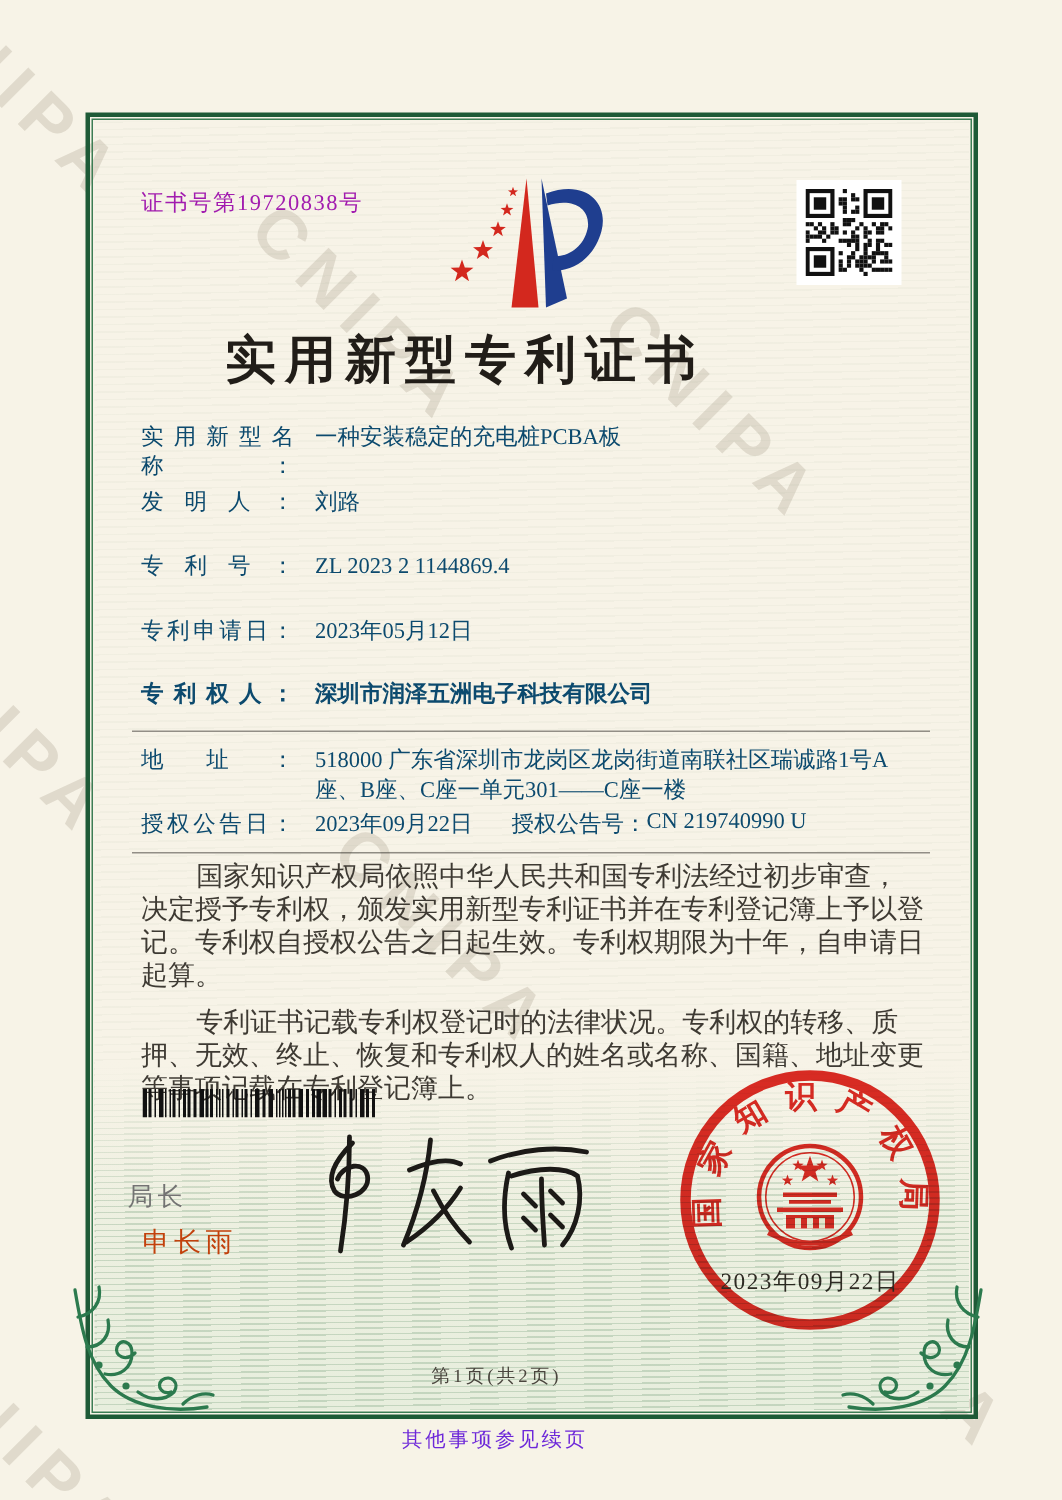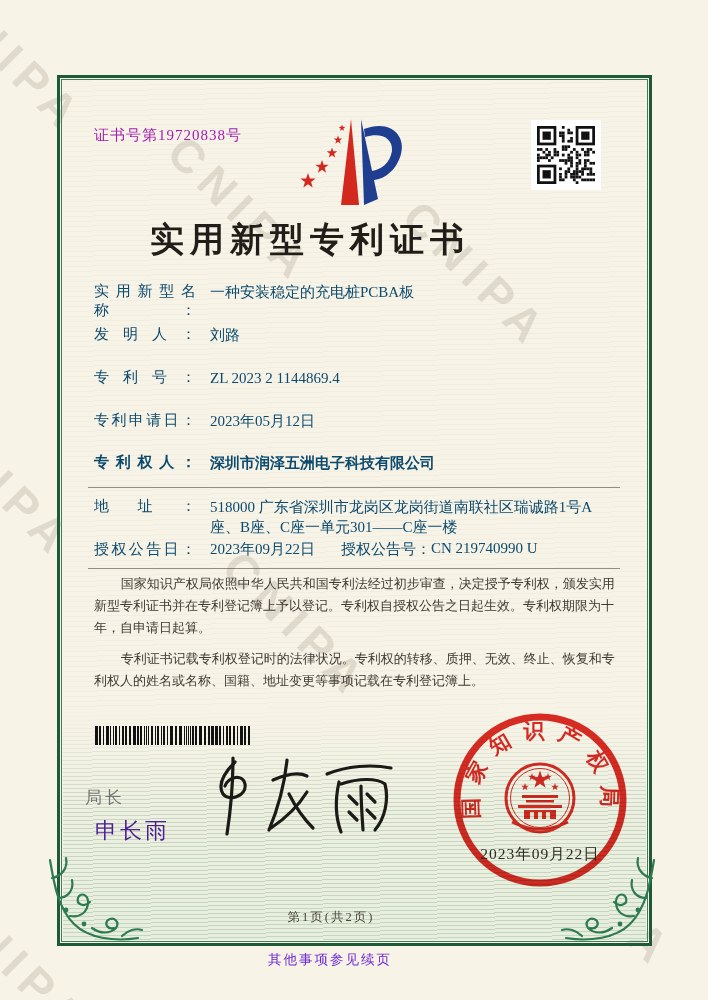--- a/index.html
+++ b/index.html
@@ -39,24 +39,24 @@
   .qr-wrap{left:531px;top:120px;width:70px;height:70px;background:#ffffff;
     display:flex;align-items:center;justify-content:center;}
   .doc-title{left:0;width:620px;top:217px;text-align:center;font-size:34px;
     font-weight:bold;letter-spacing:6px;color:#211d18;}
   .frow{left:94px;font-size:15px;color:#0c4a6e;display:flex;align-items:flex-start;}
   .flabel{display:inline-block;width:102px;text-align:justify;text-align-last:justify;
     flex:0 0 102px;letter-spacing:0;}
   .fvalue{margin-left:14px;width:404px;line-height:20px;}
   .sep{height:1px;background:rgba(45,42,38,0.5);left:88px;width:532px;}
   .grant2{margin-left:26px;}
-  .body-text{left:94px;top:573px;width:522px;font-size:13px;line-height:22px;color:#3e3a33;}
+  .body-text{left:94px;top:573px;width:522px;font-size:18px;line-height:22px;color:#3e3a33;}
   .body-text p{margin:0 0 9px 0;text-indent:2.05em;}
   .director-title{left:85px;top:786px;font-size:17px;color:#737373;letter-spacing:3px;}
-  .director-name{left:95px;top:816px;font-size:22px;color:#4c1d95;letter-spacing:3px;}
+  .director-name{left:95px;top:816px;font-size:18px;color:#c2410c;letter-spacing:3px;}
   .page-info{left:57px;top:909px;width:548px;text-align:center;font-size:12.5px;
     color:#4a463e;letter-spacing:2px;}
   .continuation{left:0;top:951px;width:660px;text-align:center;font-size:13.5px;
     color:#6d28d9;letter-spacing:2px;}
   .seal-svg{left:450px;top:710px;mix-blend-mode:multiply;opacity:0.94;}
 </style>
 </head>
 <body>
 
 <div class="watermark" style="left:-35px;top:-25px;">CNIPA</div>

